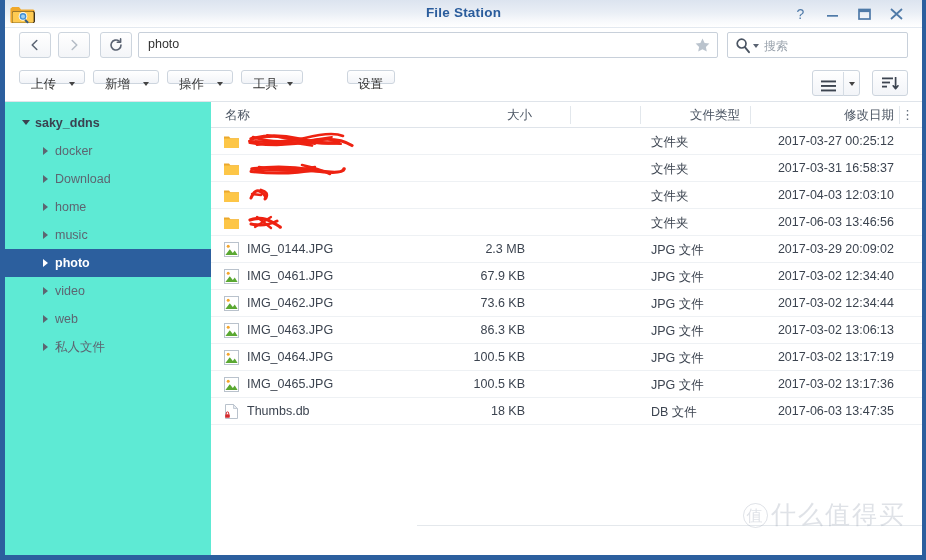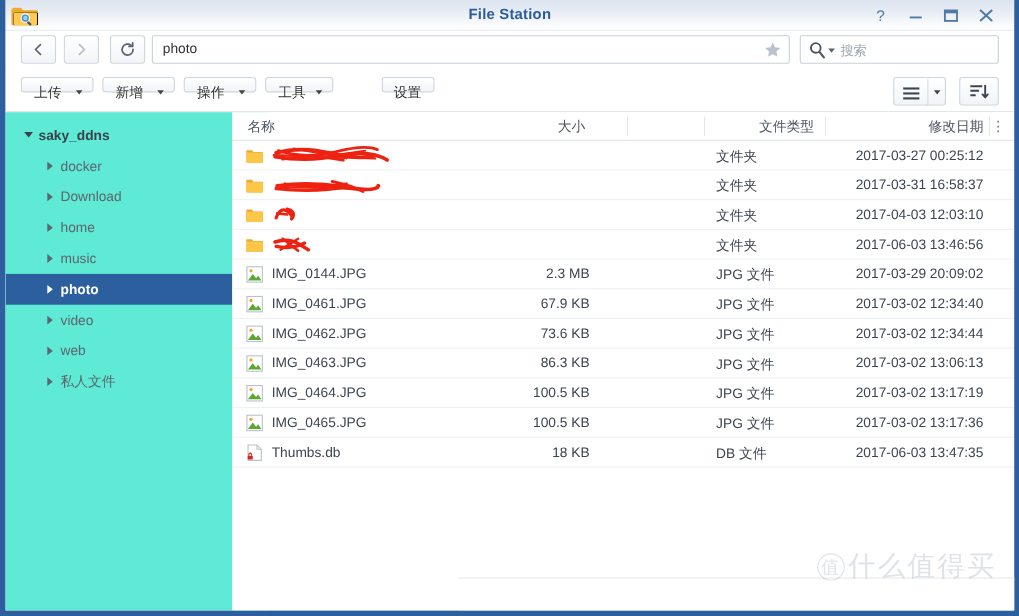--- a/index.html
+++ b/index.html
@@ -243,21 +243,21 @@
   .row {
     position: relative;
     height: 27px;
     border-bottom: 1px solid #eef1f4;
     font-size: 12.5px;
     color: #3c4450;
     cursor: default;
   }
   .row .ricon { position: absolute; left: 12px; top: 5px; width: 17px; height: 17px; }
   .row .rname { position: absolute; left: 36px; top: 6px; white-space: nowrap; }
-  .row .rsize { position: absolute; right: 386px; top: 6px; text-align: right; white-space: nowrap; }
+  .row .rsize { position: absolute; right: 397px; top: 6px; text-align: right; white-space: nowrap; }
   .row .rtype { position: absolute; left: 440px; top: 6px; white-space: nowrap; }
   .row .rdate { position: absolute; right: 28px; top: 6px; white-space: nowrap; }
 
   
   .redacted { position: absolute; left: 36px; top: 2px; height: 22px; width: 130px; }
 
   
   #statusbar {
     position: absolute; left: 206px; bottom: 0;
     width: 711px; height: 30px;

